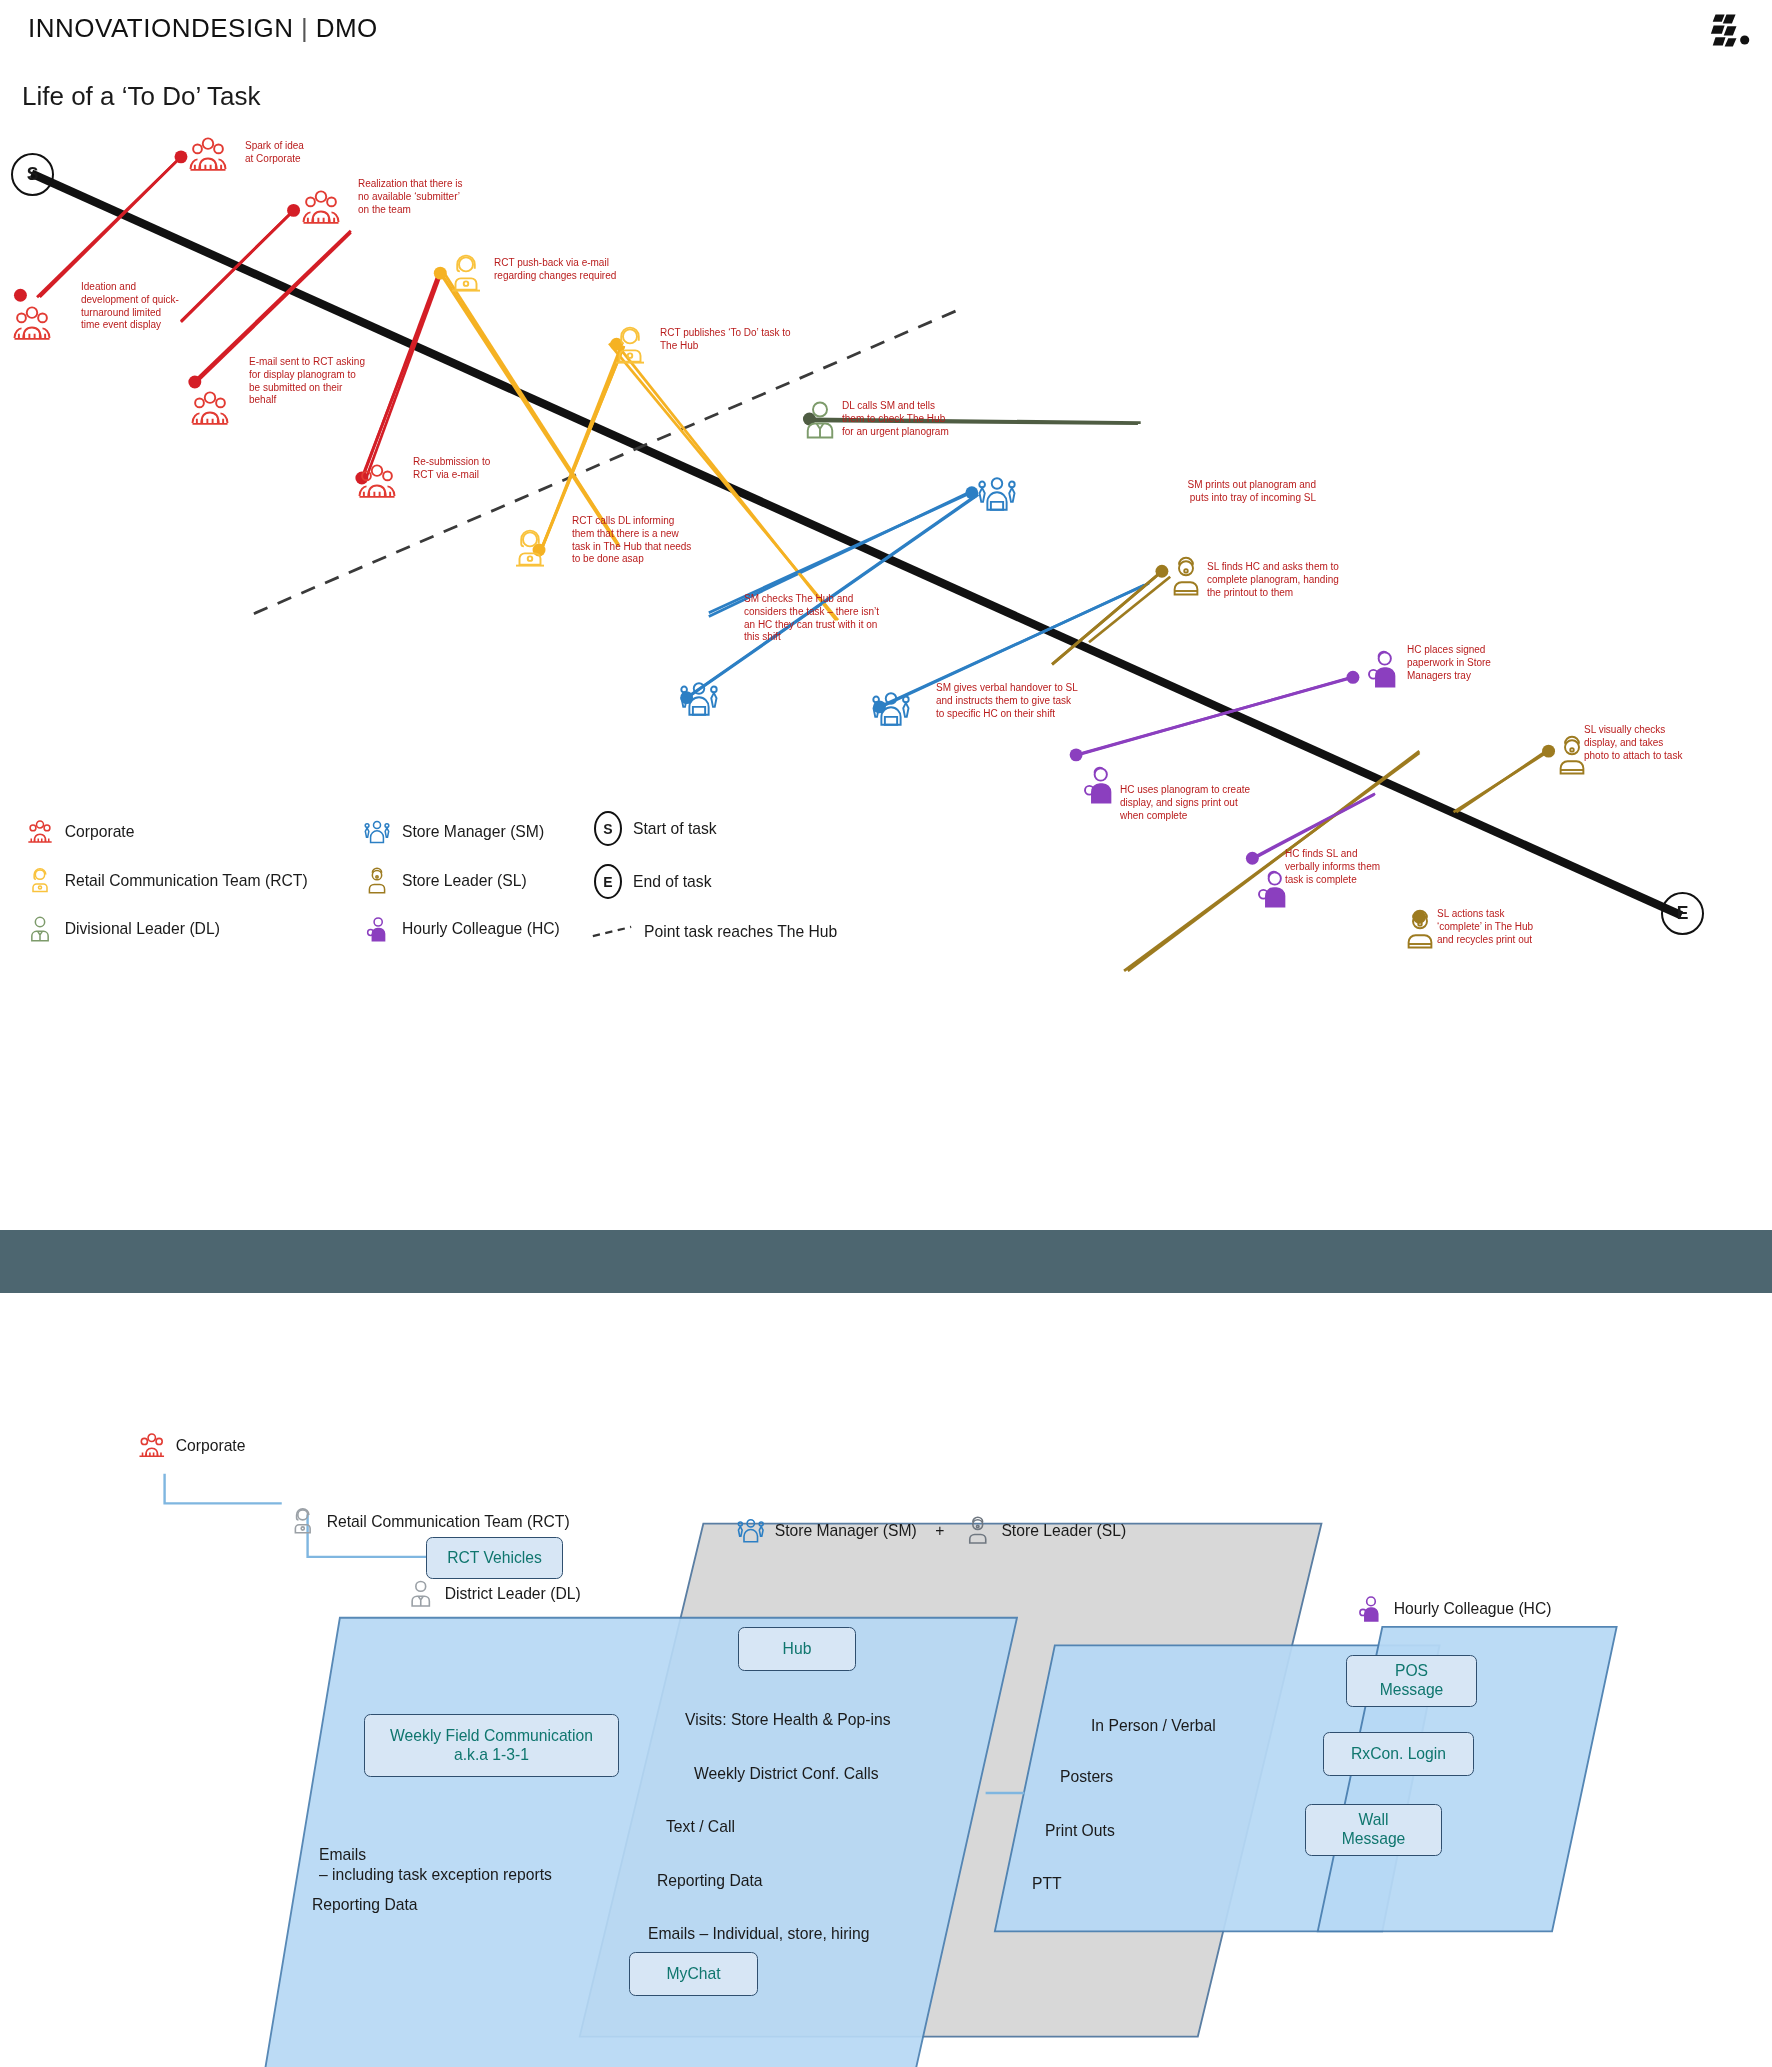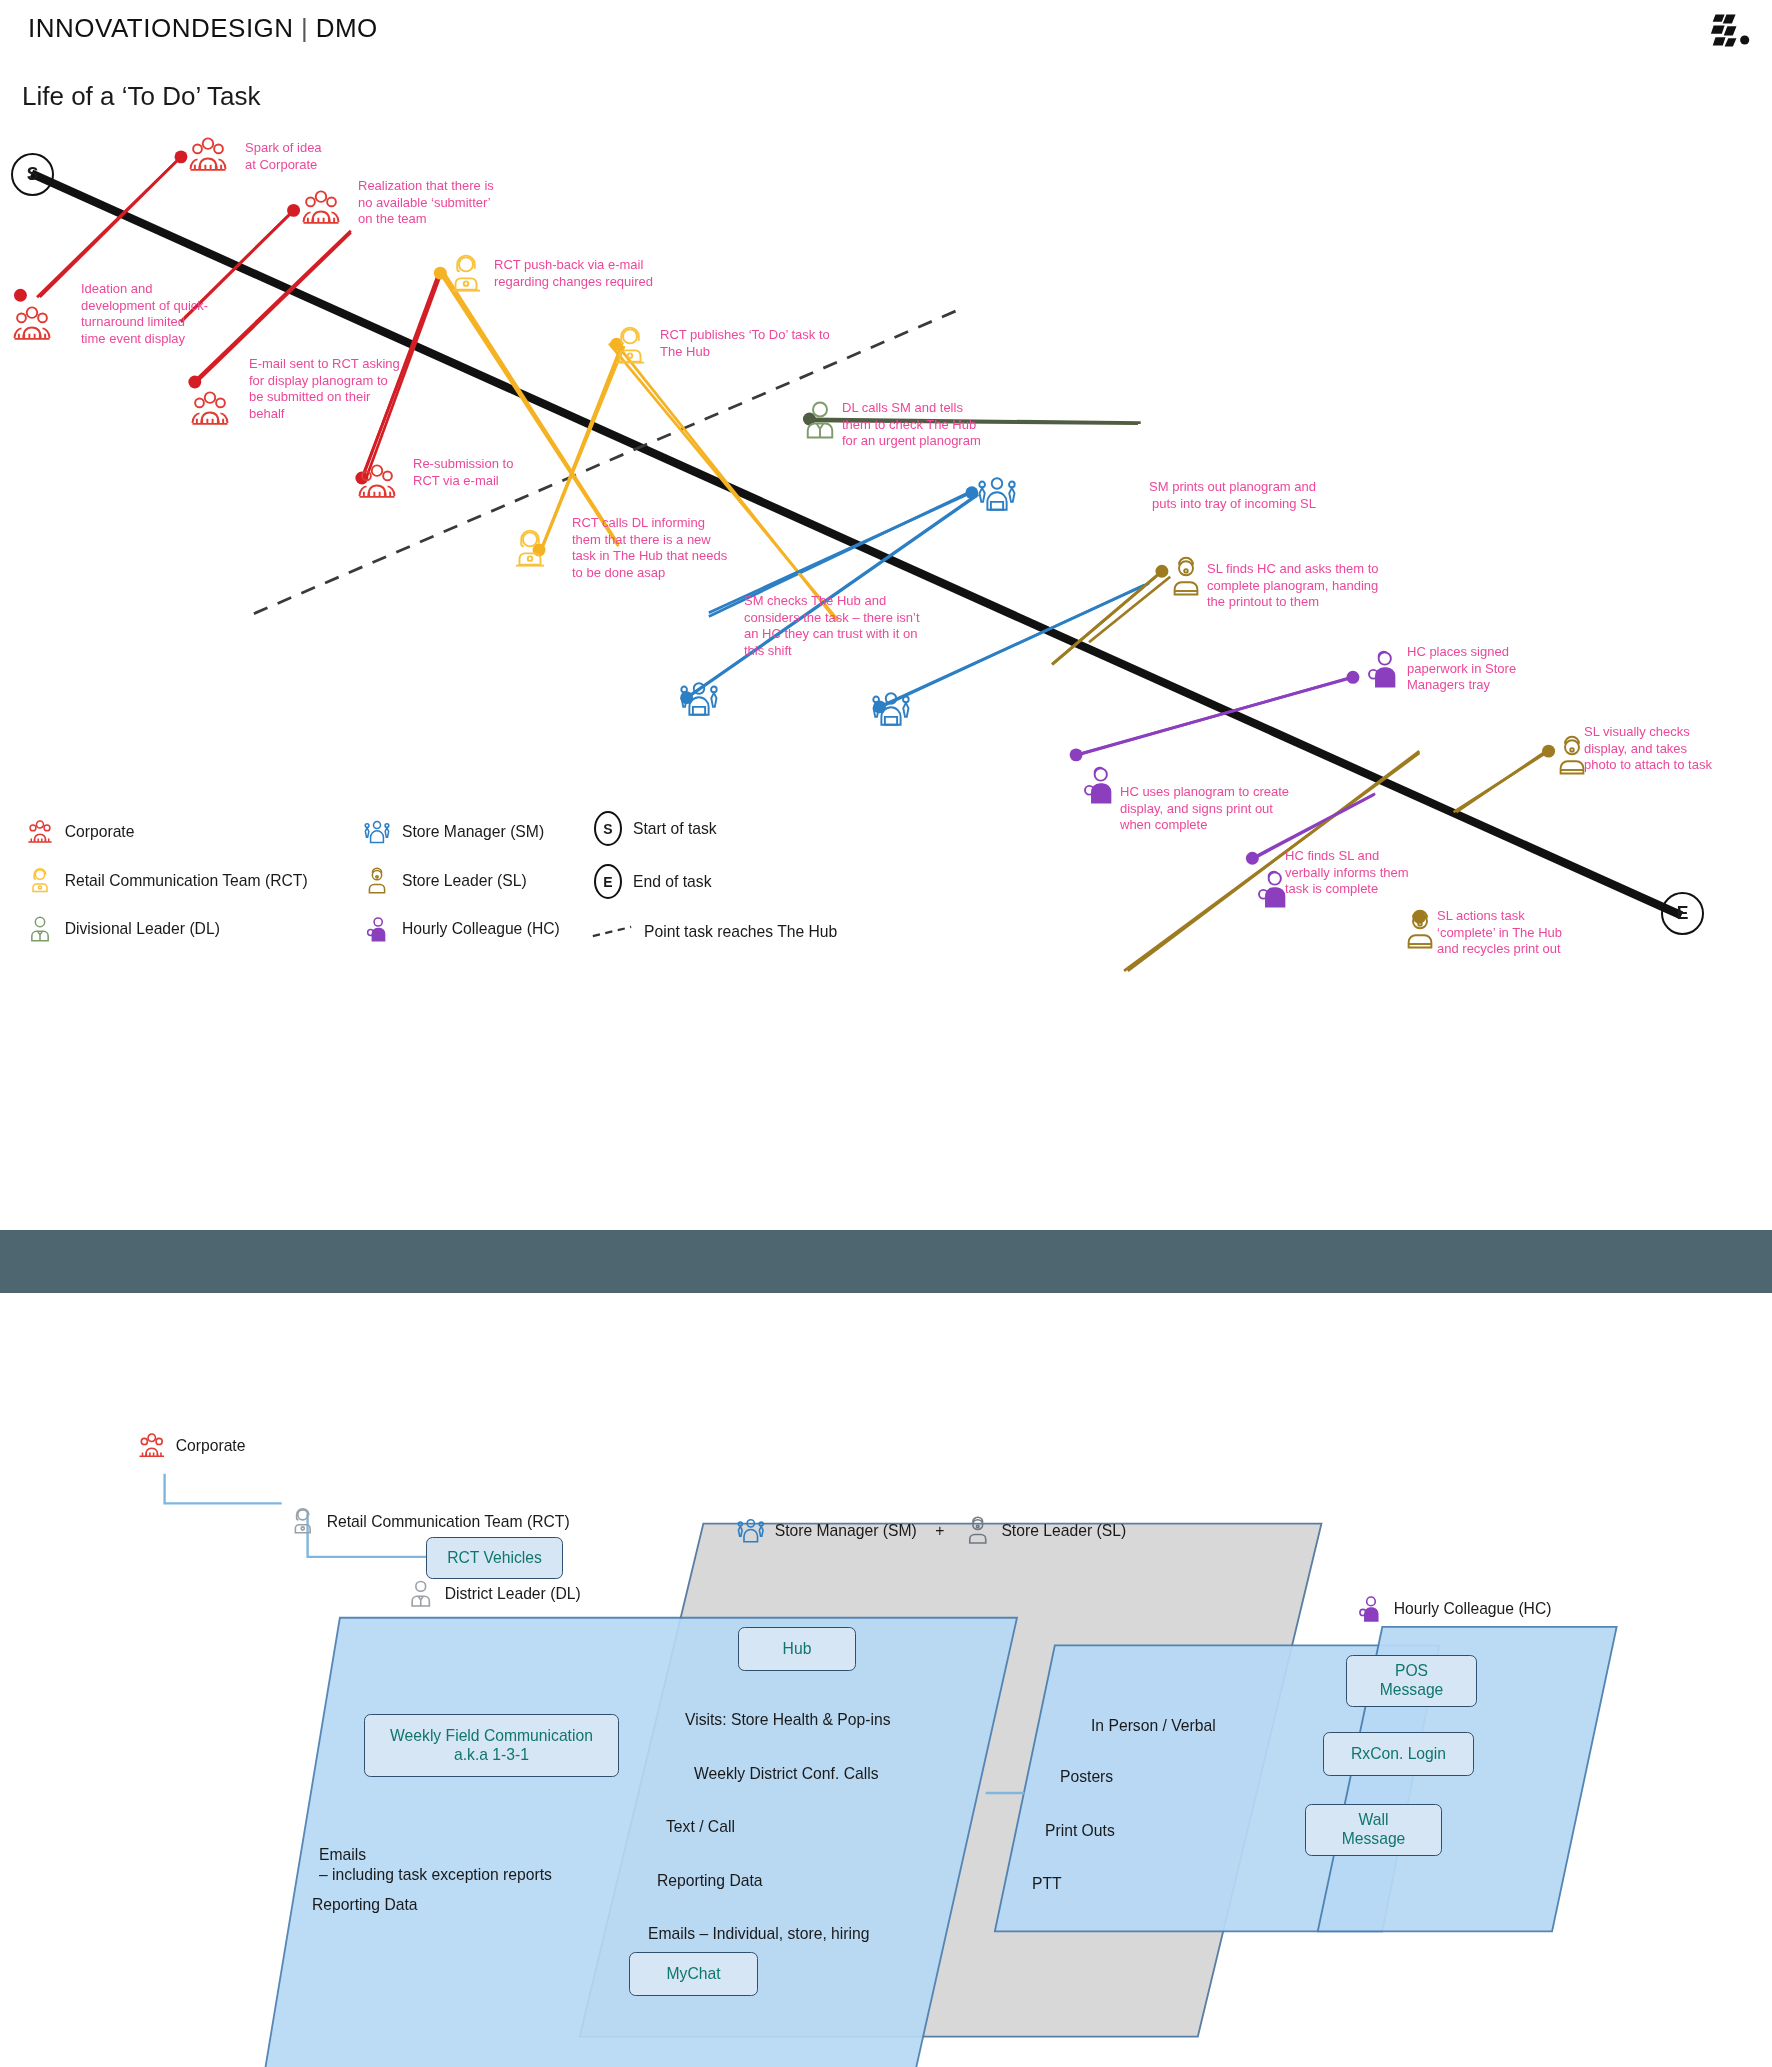--- a/index.html
+++ b/index.html
@@ -12,21 +12,21 @@
   .brand{position:absolute;left:28px;top:13px;font-size:26px;letter-spacing:0.5px;font-weight:400;color:#111;white-space:nowrap;}
   .brand .b1{font-weight:400;}
   .brand .bar{display:inline-block;margin:0 7.4px;color:#555;font-weight:300;}
   .brand .b2{font-weight:400;}
   .zlogo{position:absolute;right:20px;top:9.2px;width:42px;height:42px;}
 
   .slide-title{position:absolute;left:22px;top:81px;font-size:26px;font-weight:400;color:#1a1a1a;}
 
   .fabric{position:absolute;left:0;top:0;width:1772px;height:992px;}
 
-  .note{position:absolute;font-size:13px;line-height:1.28;color:#ec4899;white-space:pre-line;}
+  .note{position:absolute;font-size:10px;line-height:1.28;color:#b91c1c;white-space:pre-line;}
 
   .pic{position:absolute;width:42px;height:42px;}
 
   
   .legend{position:absolute;left:22px;top:812px;width:849px;}
   .lg-item{position:absolute;display:flex;align-items:center;gap:11px;font-size:15.7px;color:#1a1a1a;white-space:nowrap;}
   .lg-ico{width:28px;height:29.5px;flex:0 0 28px;display:flex;align-items:center;justify-content:center;}
   .se-circle{width:31px;height:31px;border:2.8px solid #111;border-radius:50%;display:flex;align-items:center;justify-content:center;font-size:14px;font-weight:600;}
   .dashmark{width:42px;height:13px;}
 
@@ -332,20 +332,23 @@
 to be done asap</div>
   <div class="note" style="left:842px;top:400px;width:249px;">DL calls SM and tells
 them to check The Hub
 for an urgent planogram</div>
   <div class="note" style="left:1039px;top:479px;width:277px;text-align:right;">SM prints out planogram and
 puts into tray of incoming SL</div>
   <div class="note" style="left:744px;top:593px;width:277px;">SM checks The Hub and
 considers the task – there isn’t
 an HC they can trust with it on
 this shift</div>
+  <div class="note" style="left:936px;top:682px;width:286px;">SM gives verbal handover to SL
+and instructs them to give task
+to specific HC on their shift</div>
   <div class="note" style="left:1207px;top:561px;width:277px;">SL finds HC and asks them to
 complete planogram, handing
 the printout to them</div>
   <div class="note" style="left:1407px;top:644px;width:194px;">HC places signed
 paperwork in Store
 Managers tray</div>
   <div class="note" style="left:1120px;top:784px;width:268px;">HC uses planogram to create
 display, and signs print out
 when complete</div>
   <div class="note" style="left:1584px;top:724px;width:203px;">SL visually checks

